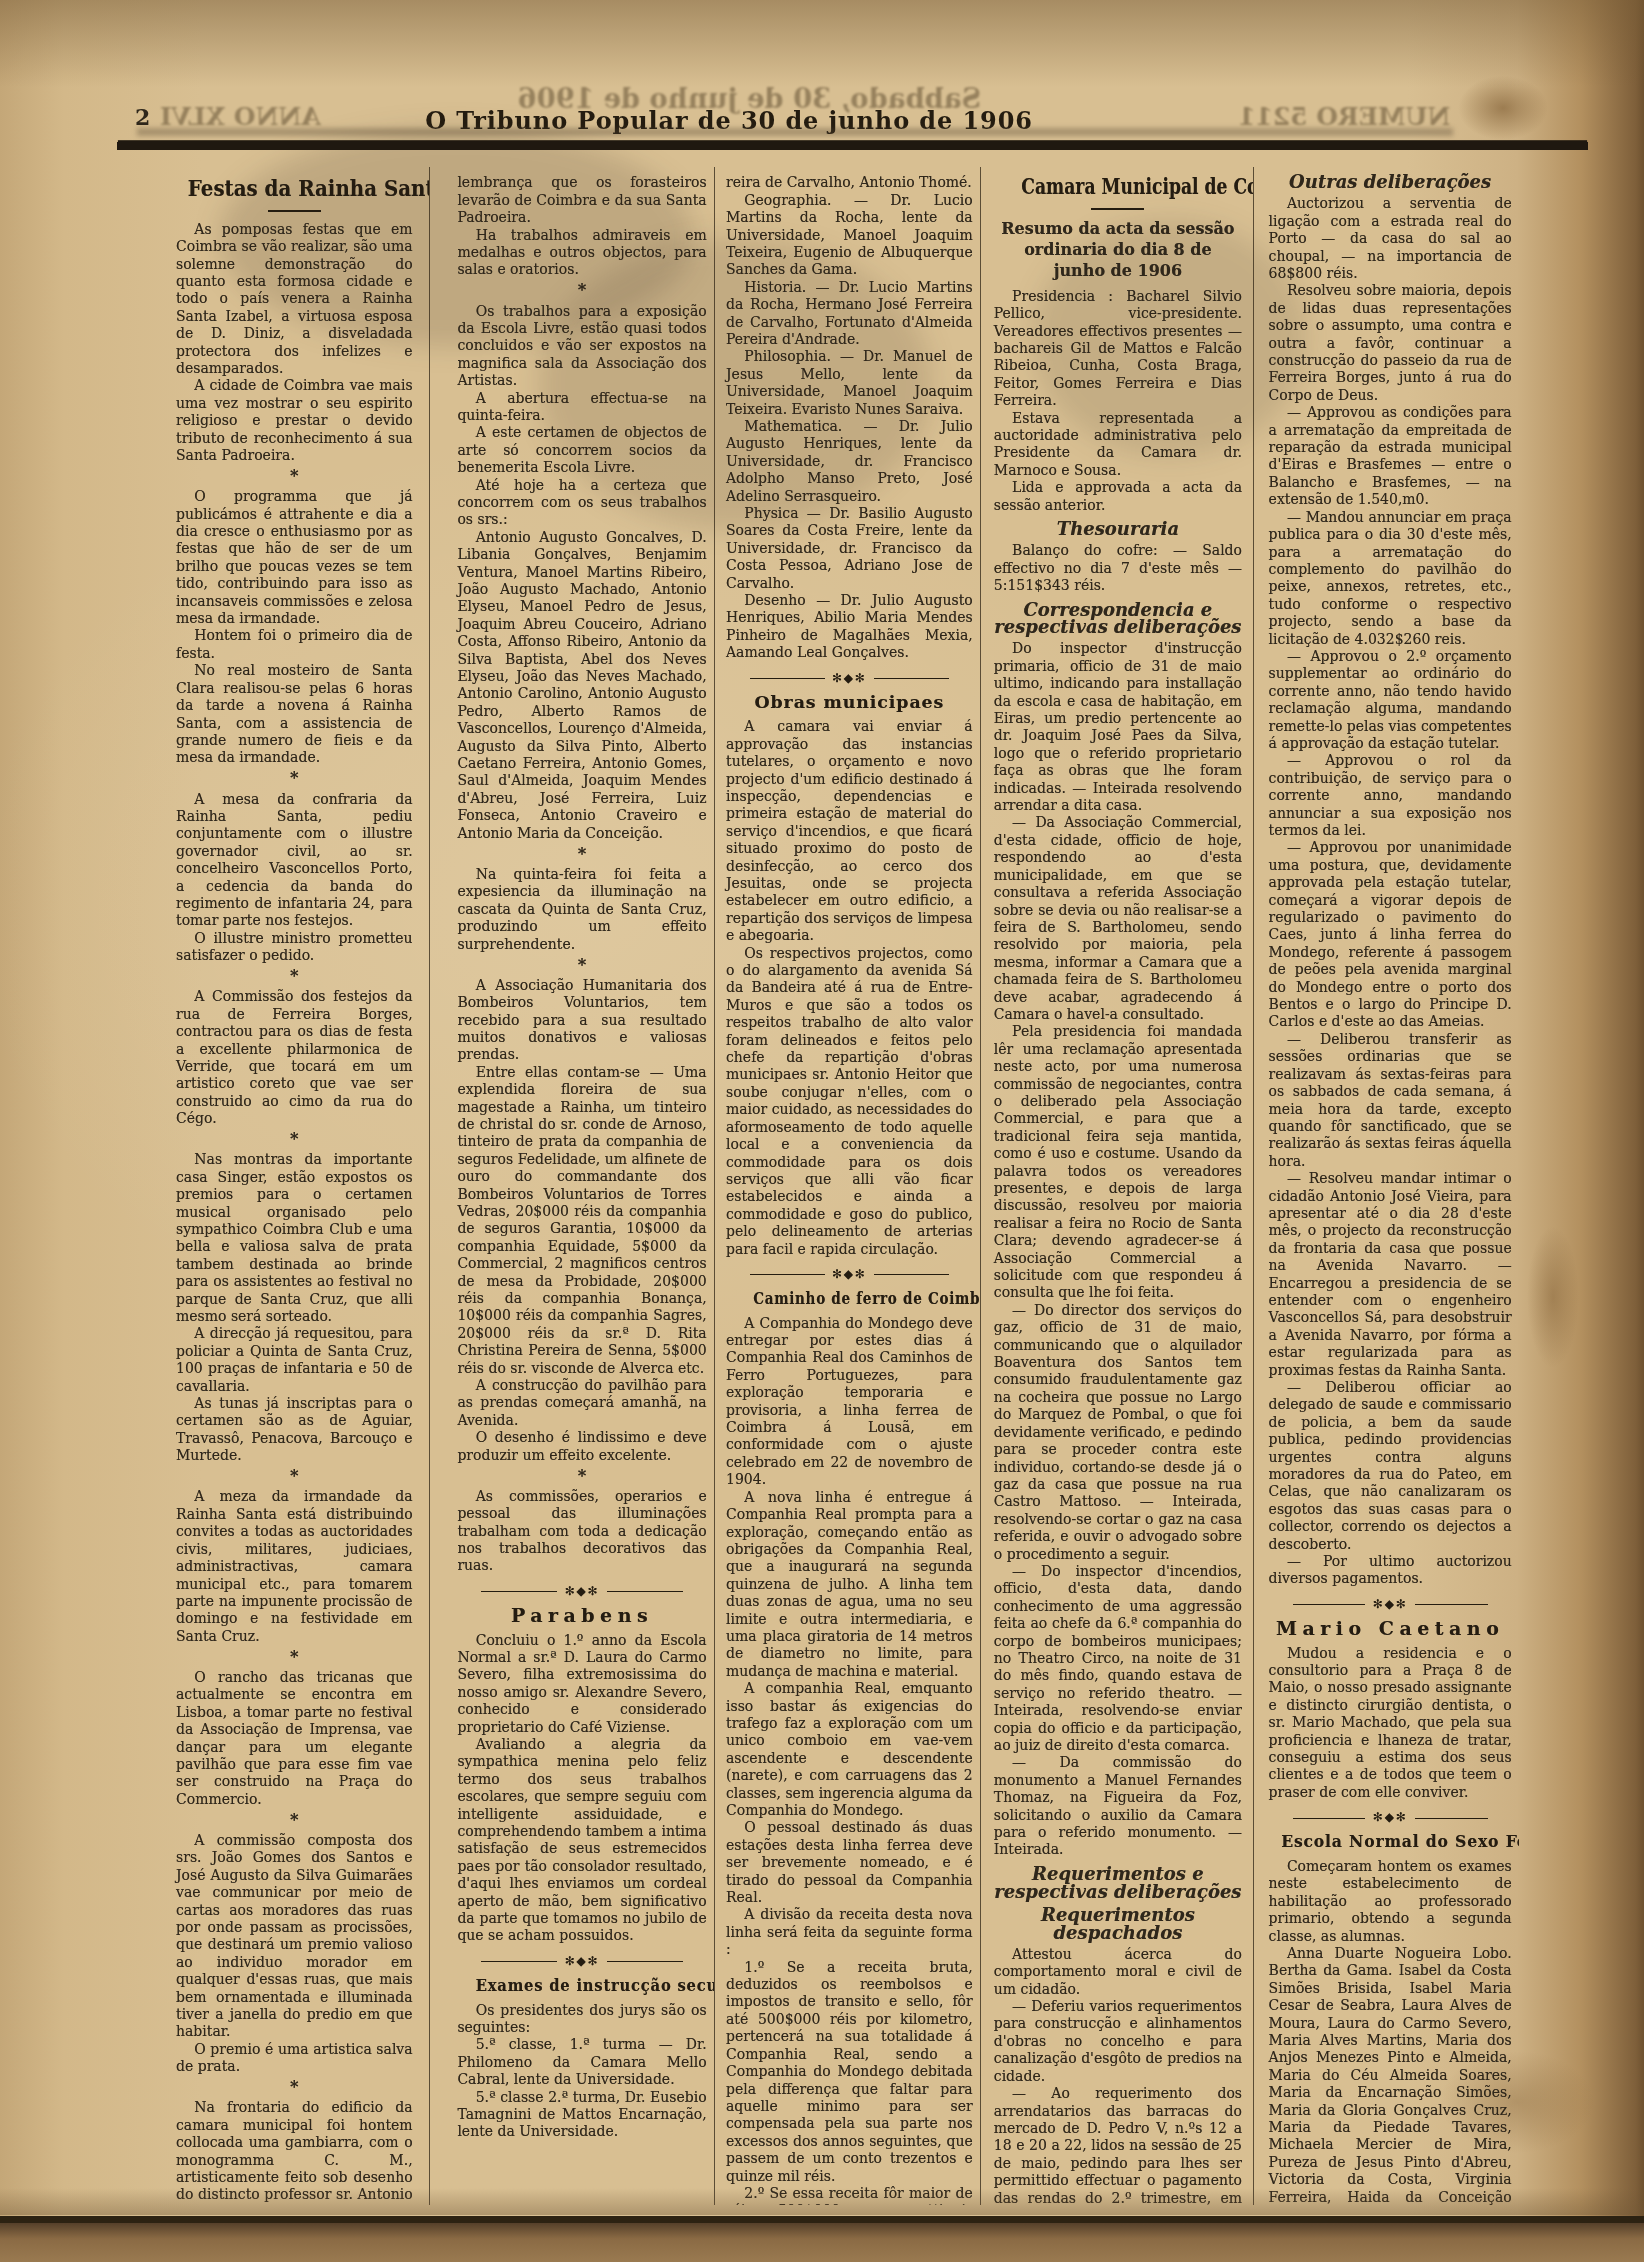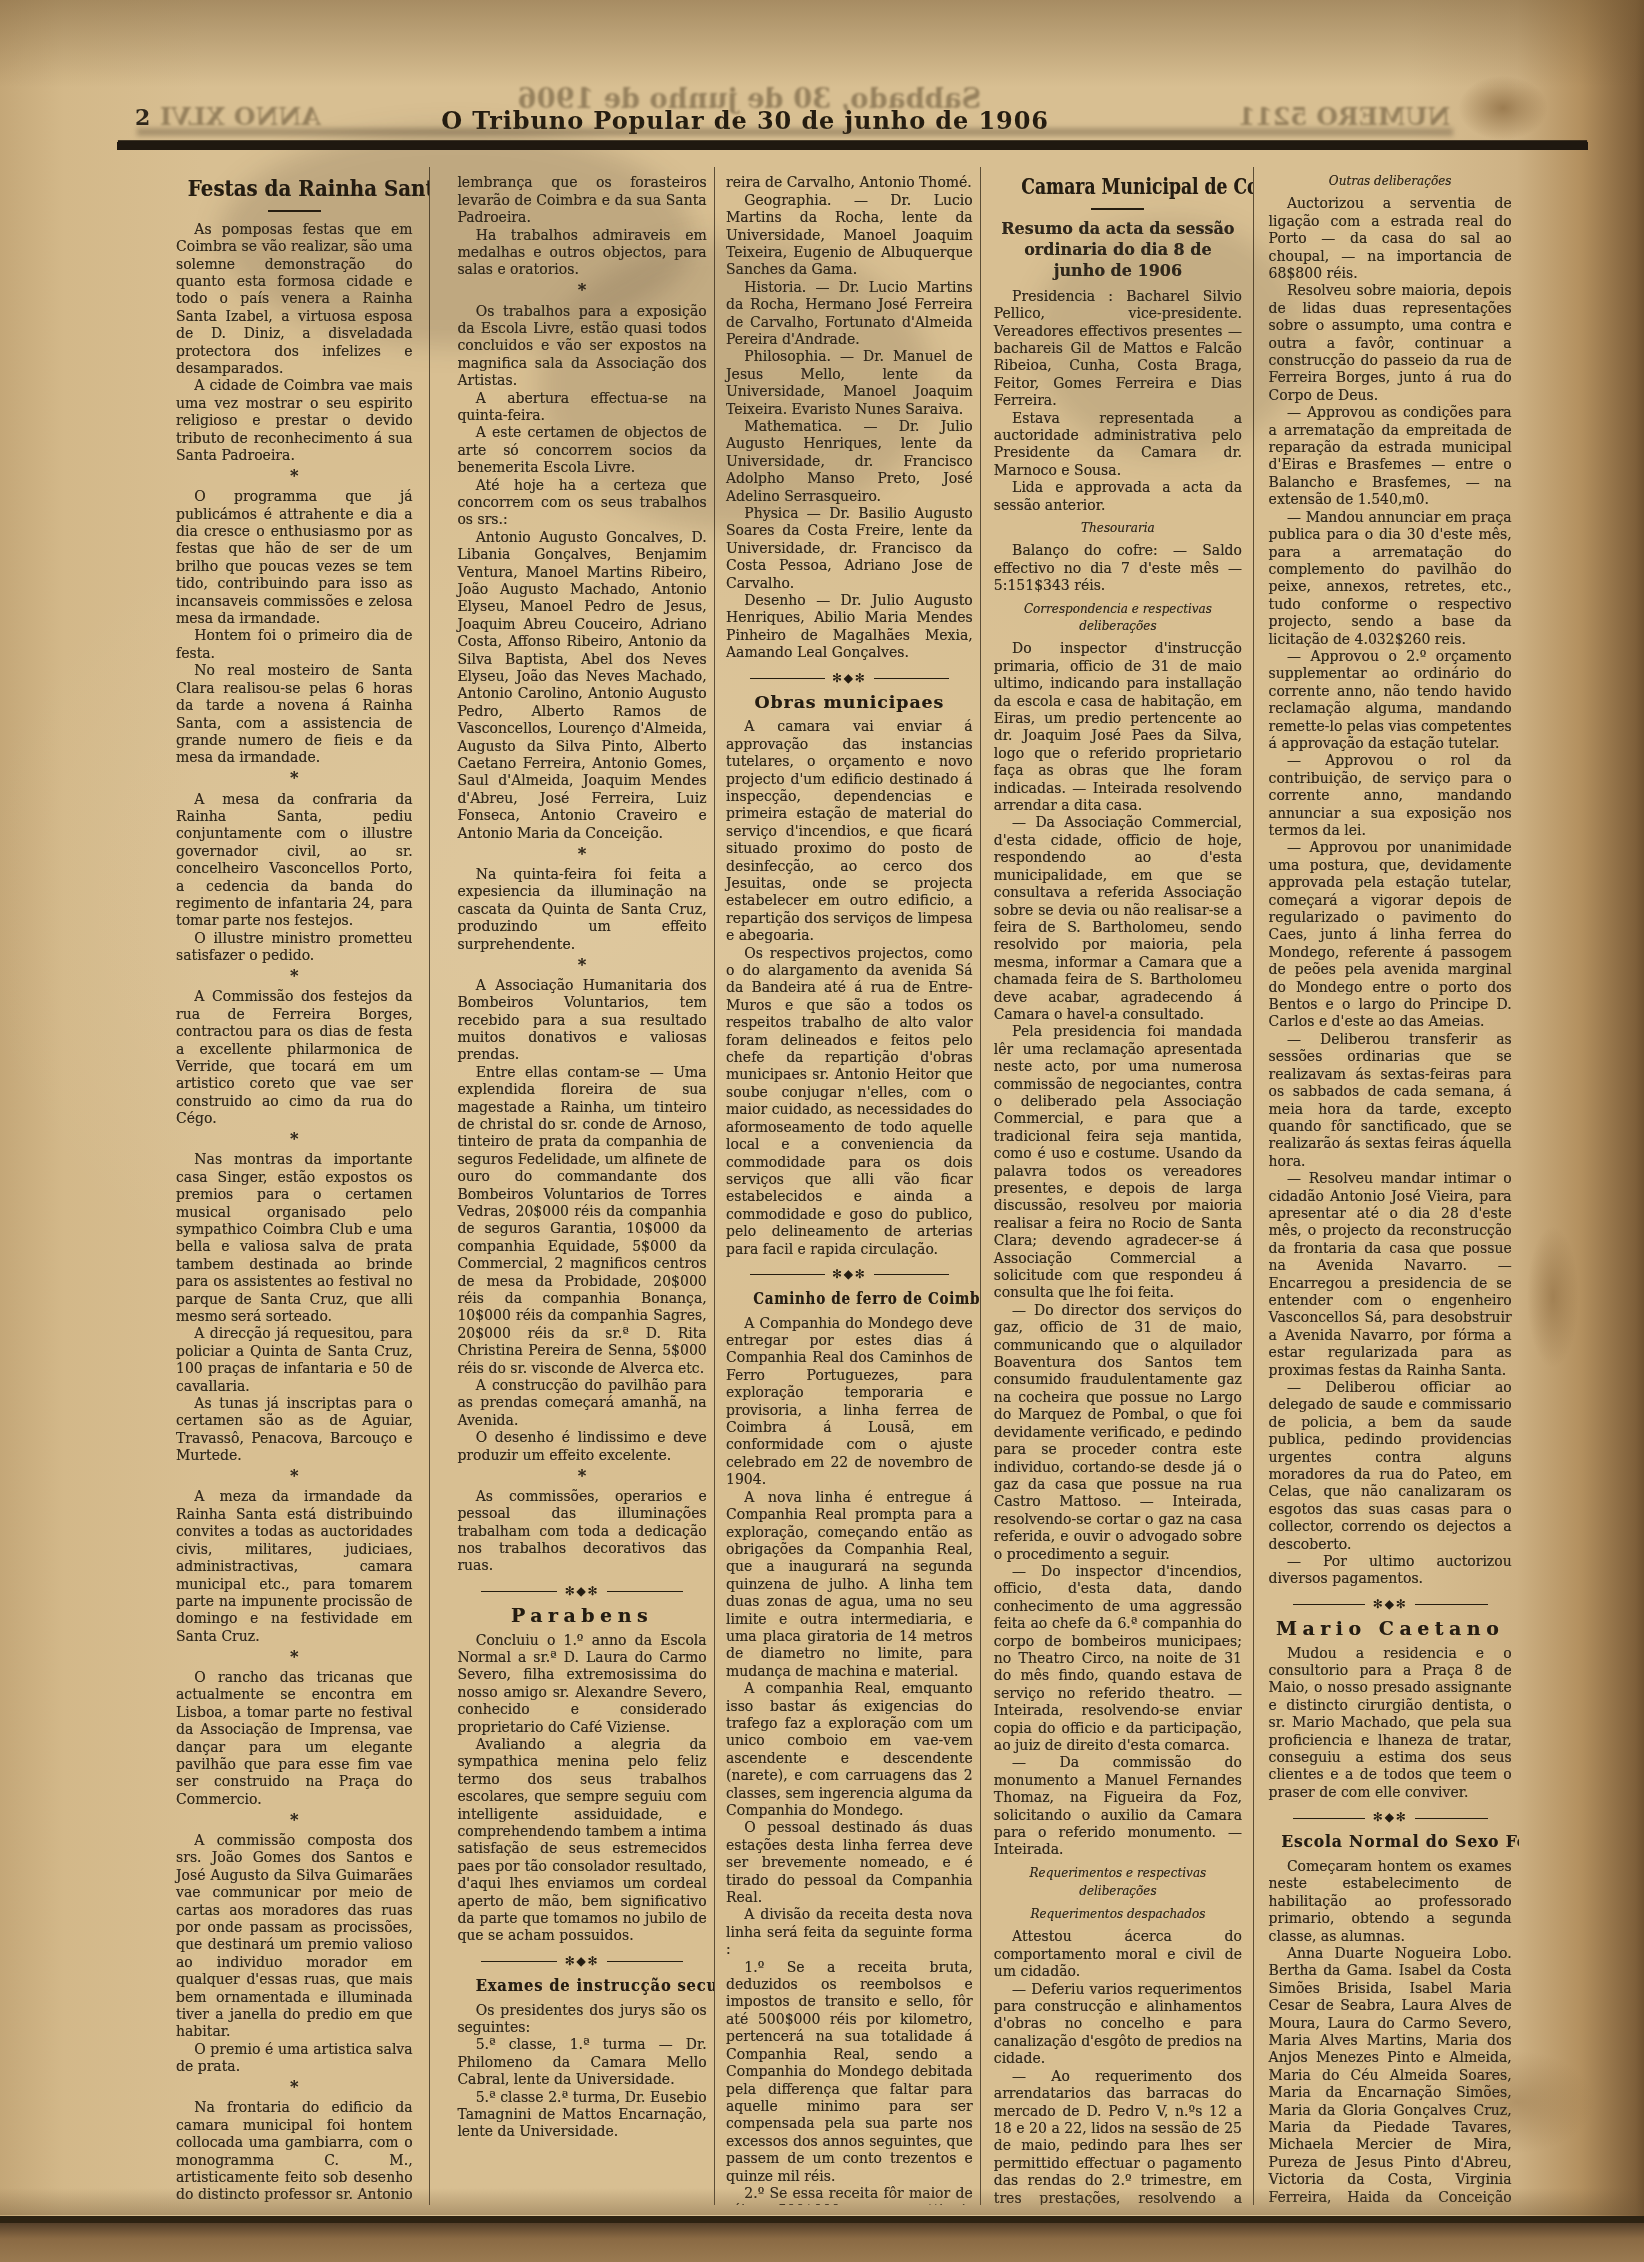--- a/index.html
+++ b/index.html
@@ -22,21 +22,21 @@
   .bleed{position:absolute;border-radius:50%;filter:blur(12.8px);pointer-events:none;}
   .bleed.b1{left:219px;top:128px;width:475px;height:219px;background:rgba(62,52,36,.16);}
   .bleed.b2{left:539px;top:238px;width:393px;height:292px;background:rgba(62,52,36,.14);}
   .bleed.b3{left:1033px;top:219px;width:274px;height:238px;background:rgba(62,52,36,.13);}
   .ghost{position:absolute;transform:scaleX(-1);color:rgba(96,78,50,.55);
     filter:blur(1px);font-weight:bold;white-space:nowrap;}
   .ghost.center{left:512px;top:82px;width:475px;text-align:center;font-size:27.4px;}
   .ghost.left{left:160px;top:102px;font-size:25px;}
   .ghost.right{left:1238px;top:102px;font-size:25px;}
   .page-number{position:absolute;left:135px;top:104px;font-size:22px;font-weight:bold;}
-  .masthead{position:absolute;left:119px;top:106px;width:1252px;text-align:center;
+  .masthead{position:absolute;left:103px;top:106px;width:1252px;text-align:center;
     font-size:24px;font-weight:bold;letter-spacing:0.9px;color:#241c10;}
   .head-smudge{position:absolute;left:137px;top:128px;width:1316px;height:8.2px;
     background:rgba(80,65,45,.35);filter:blur(2.7px);}
   .head-rule{position:absolute;left:117px;top:142px;width:1471px;height:8.2px;background:#1f1810;
     box-shadow:0 -2.7px 0 -0.9px #1f1810;}
   .cols{position:absolute;left:119px;top:167px;width:1400px;height:2038px;display:flex;}
   .col{box-sizing:border-box;overflow:hidden;height:100%;
     font-size:14px;line-height:17.4px;text-shadow:0 0 0.5px rgba(47,39,27,.55);}
   .col-rule{border-right:1.8px solid rgba(48,38,22,.75);}
   .c1{width:311px;padding:5.5px 16.4px 0 57px;}
@@ -46,21 +46,21 @@
   .c5{width:265px;padding:0 7.3px 0 14.6px;}
   .para{margin:0;text-align:justify;text-indent:18.3px;}
   .para.cont{text-indent:0;}
   .h-large{font-weight:bold;text-align:center;font-size:22px;line-height:1.15;
     margin:3.7px 0 0;color:#241c11;white-space:nowrap;}
   .h-rule{width:53px;border-top:2.3px solid #241c10;margin:8.2px auto 9.1px;}
   .h-med{font-weight:bold;text-align:center;font-size:17.4px;letter-spacing:0.9px;
     margin:3.7px 0 7.3px;color:#241c11;white-space:nowrap;}
   .h-spaced{font-weight:bold;text-align:center;font-size:19px;letter-spacing:5.5px;
     margin:3.7px 0 7.3px;color:#241c11;}
-  .h-italic{font-style:italic;font-weight:normal;text-align:center;font-size:12px;
+  .h-italic{font-style:italic;font-weight:bold;text-align:center;font-size:18px;
     margin:6.4px 0 4.6px;}
   .h-sub{font-weight:bold;text-align:center;font-size:16px;line-height:1.3;margin:5.5px 3.7px 6.4px;}
   .cond90{transform:scaleX(.9);transform-origin:50% 50%;}
   .cond85{transform:scaleX(.85);transform-origin:50% 50%;}
   .cond80{transform:scaleX(.78);transform-origin:50% 50%;}
   .star-sep{text-align:center;font-weight:bold;font-size:16.4px;line-height:14.6px;margin:4.6px 0;}
   .orn{display:flex;align-items:center;margin:8.2px 24px 6.4px;color:#241c10;}
   .orn::before,.orn::after{content:"";flex:1;border-top:1.4px solid #241c10;}
   .orn-glyph{padding:0 7.3px;font-size:12px;letter-spacing:1.8px;}
 </style>

